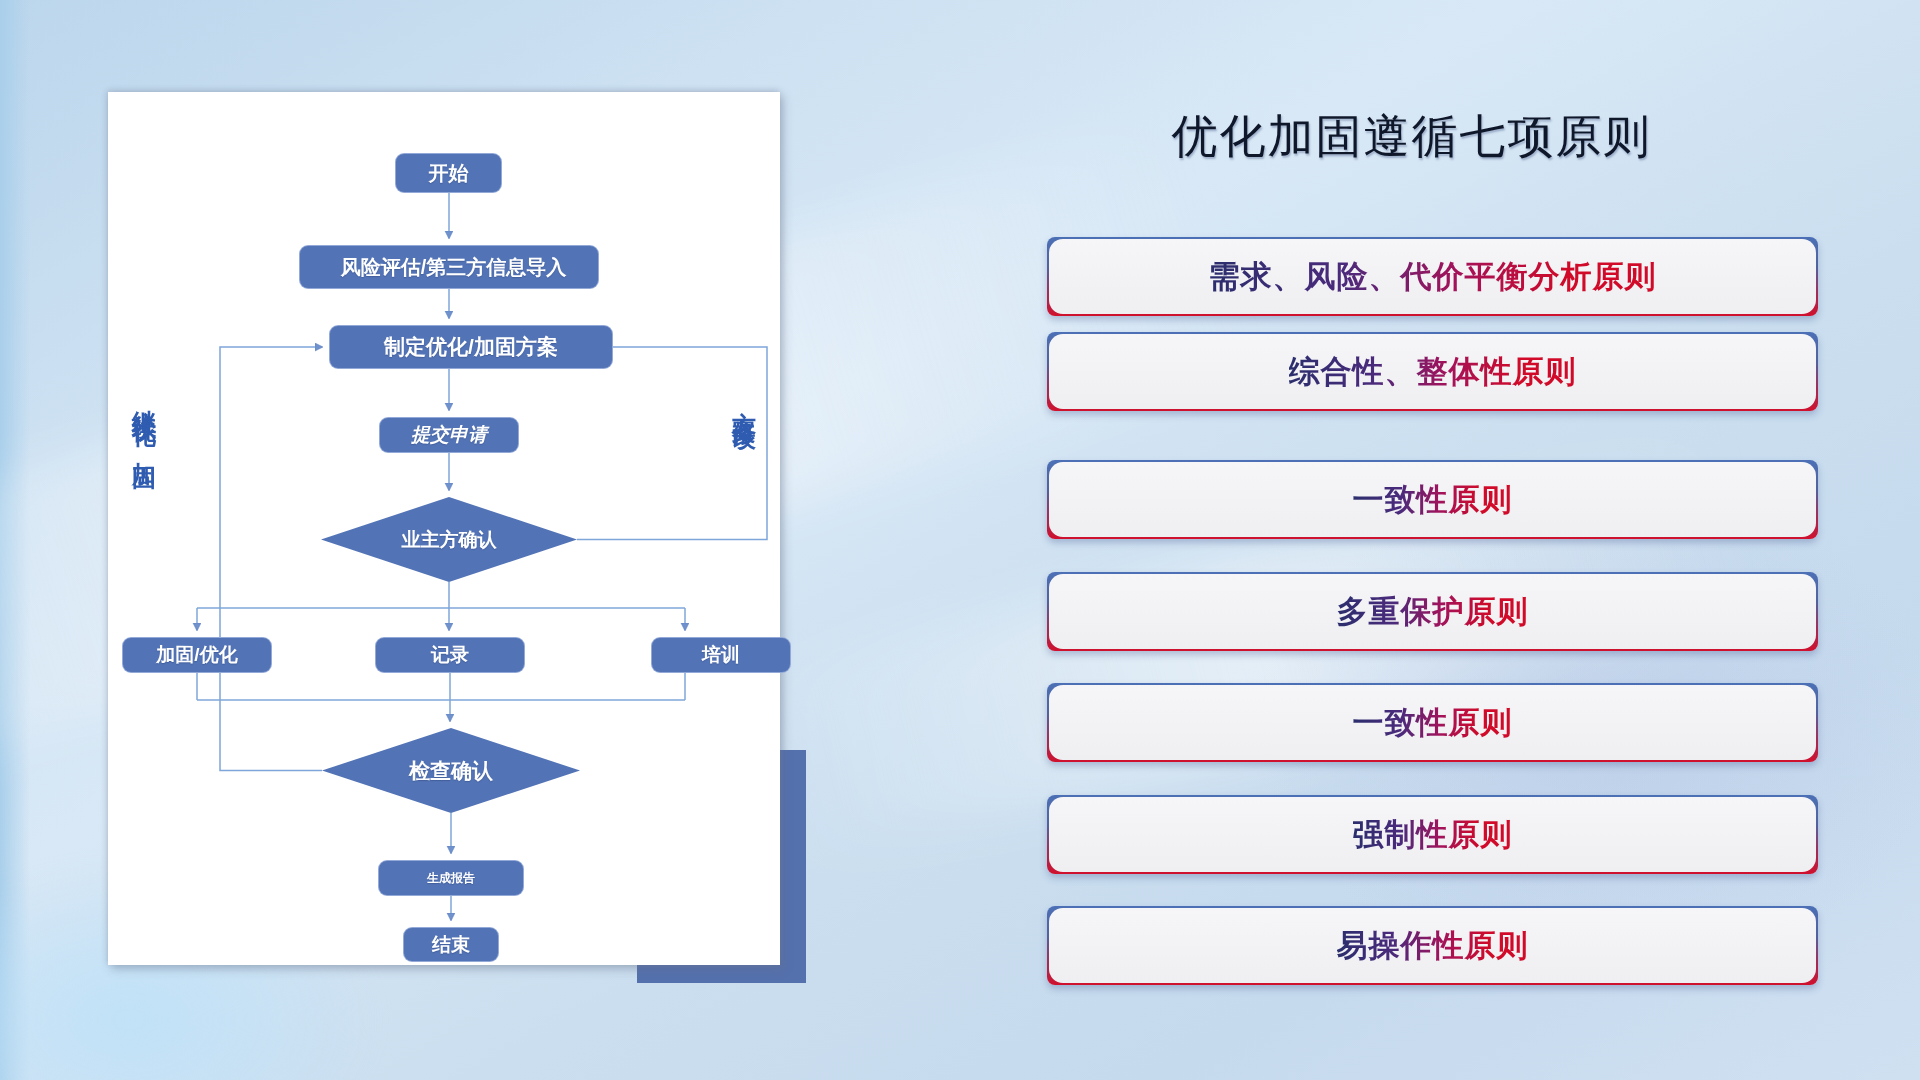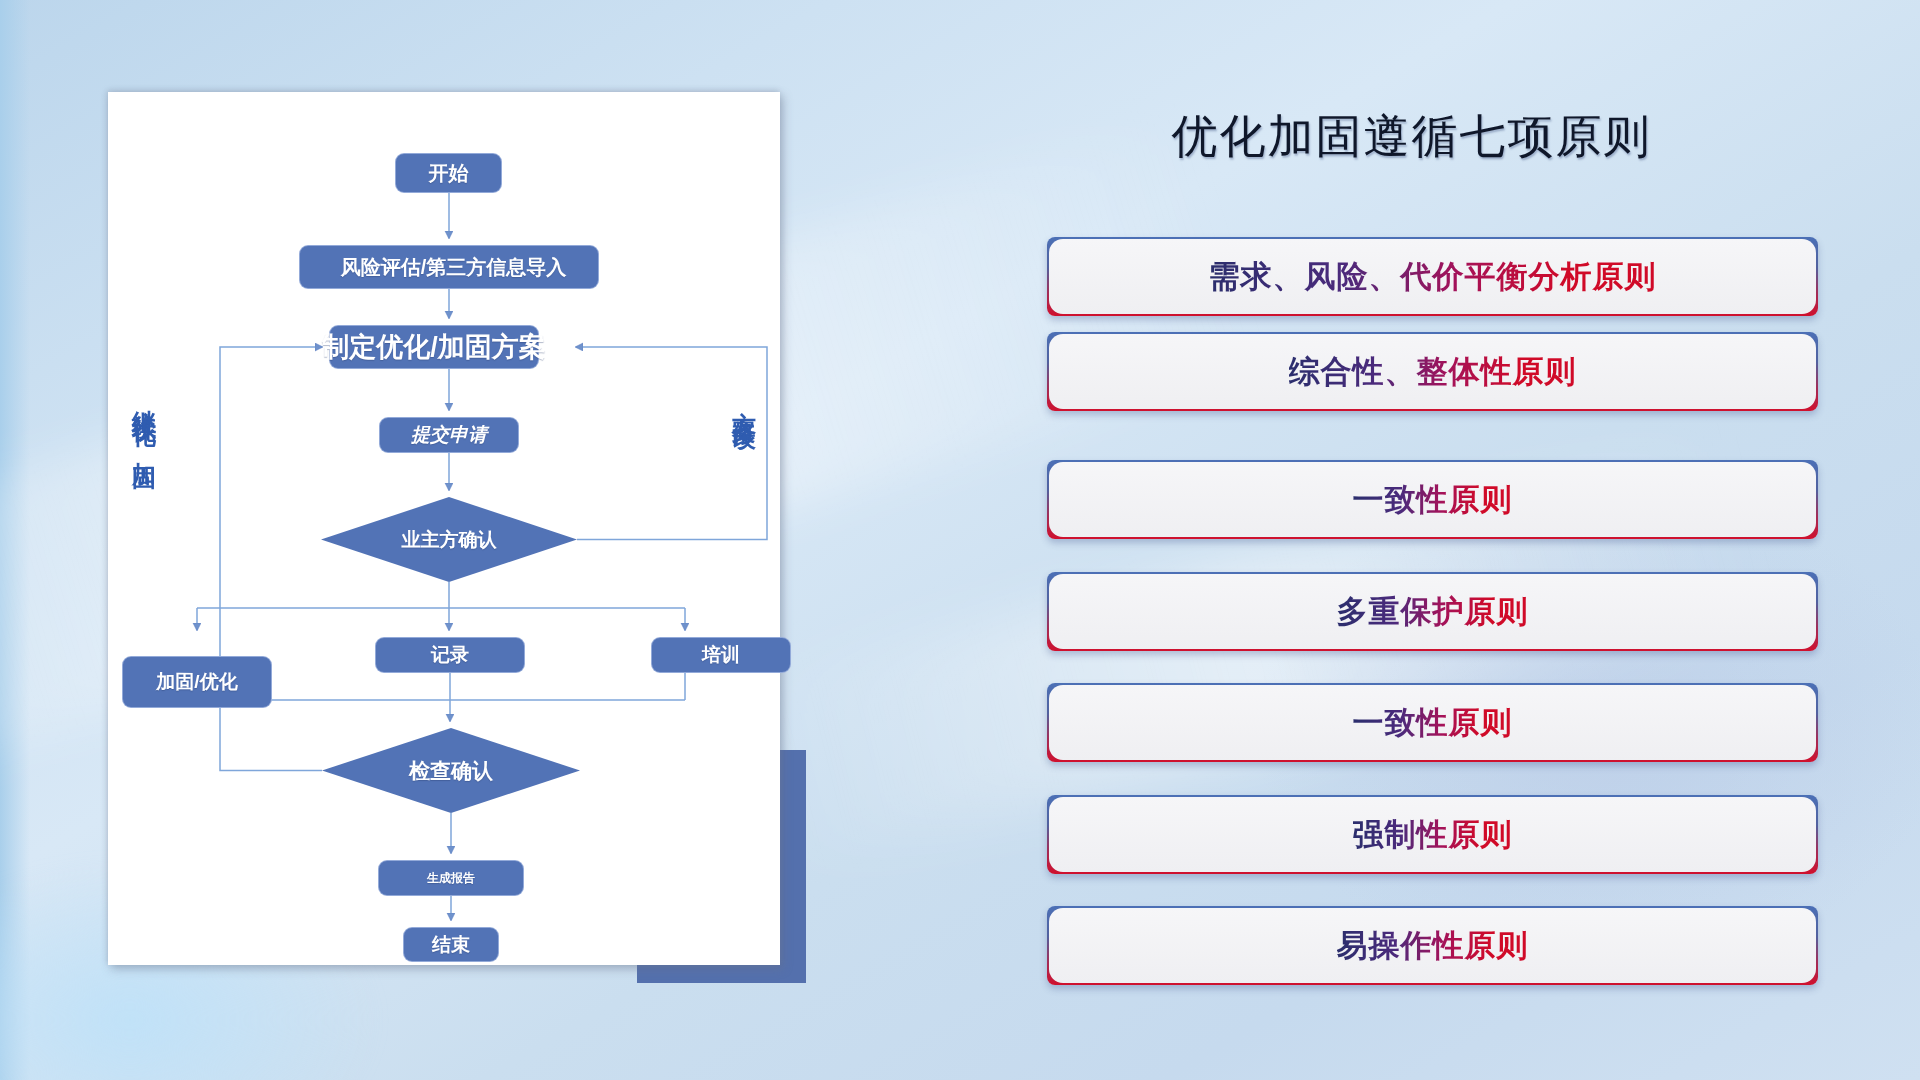--- a/index.html
+++ b/index.html
@@ -92,27 +92,27 @@
       <path d="M343 804 L343 828" marker-end="url(#arr)"></path>
       <path d="M214 678.5 L112 678.5 L112 255 L214 255" marker-end="url(#arr)"></path>
       <path d="M469 447.5 L659 447.5 L659 255 L468 255" marker-end="url(#arr)"></path>
     </g>
   </svg>
 
   <div class="node" style="left:287px;top:61px;width:107px;height:40px;font-size:20px;">开始</div>
 
   <div class="node" style="left:191px;top:153px;width:300px;height:44px;font-size:20px;padding-left:9px;">风险评估/第三方信息导入</div>
 
-  <div class="node" style="left:221px;top:233px;width:210px;height:44px;font-size:27px;">制定优化/加固方案</div>
+  <div class="node" style="left:221px;top:233px;width:284px;height:44px;font-size:21px;">制定优化/加固方案</div>
 
   <div class="node" style="left:271px;top:325px;width:140px;height:36px;font-size:19px;font-style:italic;">提交申请</div>
 
   <div class="diamond" style="left:213px;top:405px;width:256px;height:85px;font-size:19px;">业主方确认</div>
 
-  <div class="node" style="left:14px;top:545px;width:150px;height:52px;font-size:19px;margin-top:19px;">加固/优化</div>
+  <div class="node" style="left:14px;top:545px;width:150px;height:36px;font-size:19px;">加固/优化</div>
 
   <div class="node" style="left:267px;top:545px;width:150px;height:36px;font-size:19px;">记录</div>
 
   <div class="node" style="left:502px;top:545px;width:140px;height:36px;font-size:19px;margin-left:41px;">培训</div>
 
   <div class="diamond" style="left:214px;top:636px;width:258px;height:85px;font-size:21px;">检查确认</div>
 
   <div class="node" style="left:270px;top:768px;width:146px;height:36px;font-size:12px;">生成报告</div>
 
   <div class="node" style="left:295px;top:835px;width:96px;height:35px;font-size:19px;">结束</div>

